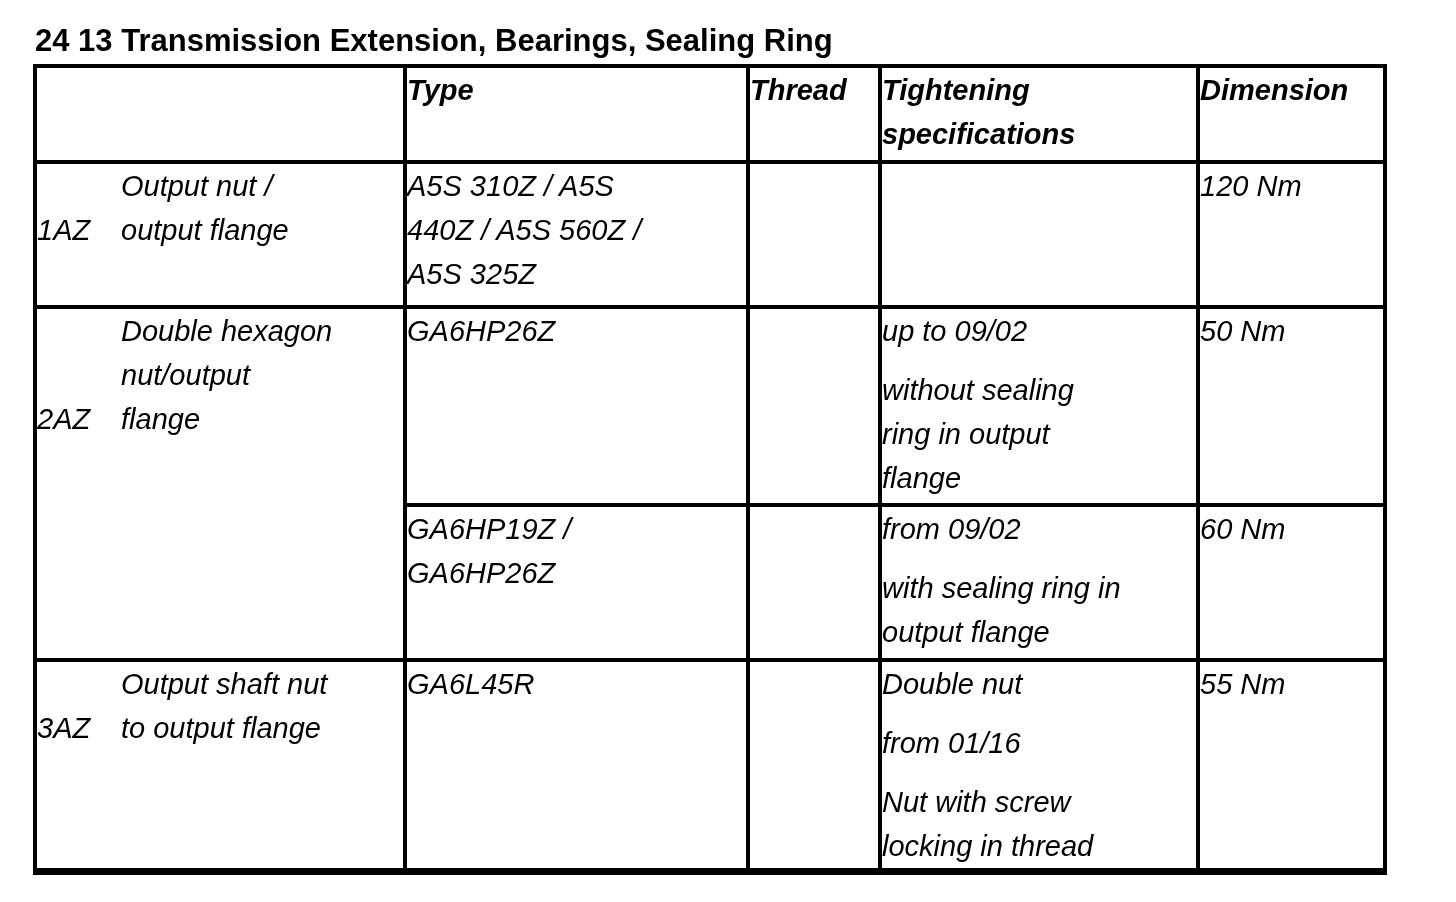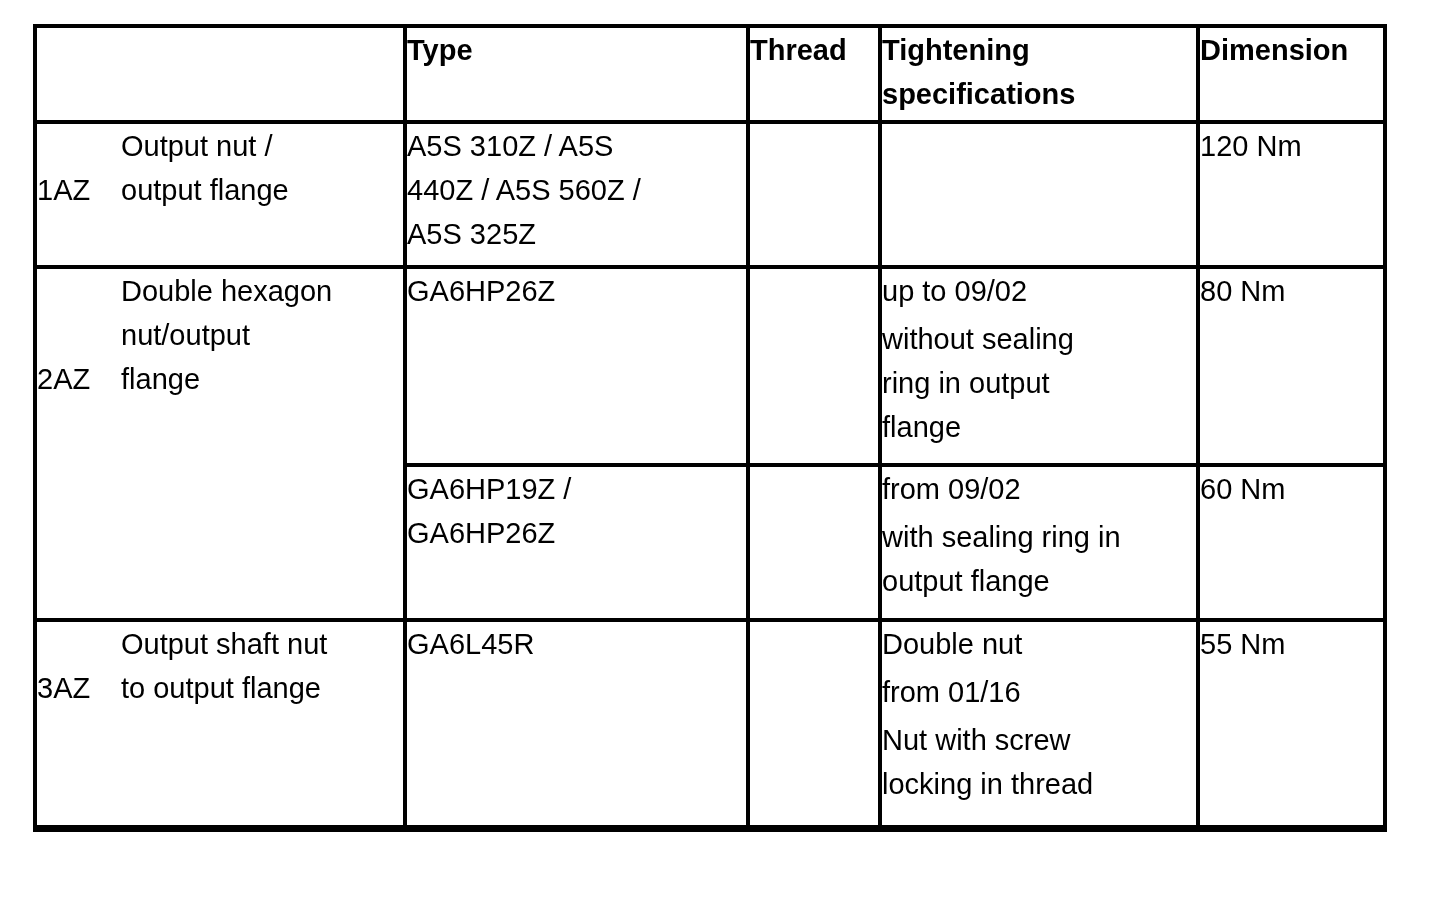--- a/index.html
+++ b/index.html
@@ -22,20 +22,21 @@
     font-weight: bold;
     line-height: 34px;
     white-space: nowrap;
   }
   table.spec-table {
     border-collapse: collapse;
     table-layout: fixed;
     width: 1350px;
     border: 4px solid #000000;
     border-bottom-width: 7px;
+    font-style: italic;
   }
   table.spec-table th,
   table.spec-table td {
     border: 4px solid #000000;
     vertical-align: top;
     font-size: 29px;
     line-height: 44px;
     padding: 0;
     overflow: hidden;
   }
@@ -51,28 +52,29 @@
   tr.row-2b      { height: 155px; }
   tr.row-3       { height: 208px; }
   td.col-item       { padding: 8px 4px 0 6px; }
   td.col-type       { padding: 8px 4px 0 4px; }
   td.col-thread     { padding: 8px 2px 0 4px; }
   td.col-tightening { padding: 8px 4px 0 22px; }
   td.col-dimension  { padding: 8px 4px 0 5px; }
   .item-wrap { display: flex; align-items: flex-end; }
   .row-label { width: 84px; flex: 0 0 84px; }
   .item-desc { flex: 1 1 auto; }
-  .para + .para { margin-top: 4px; }
+  .para + .para { margin-top: 15px; }
   .line { white-space: nowrap; }
 </style>
 </head>
 <body>
 
 <div class="page">
 
+  <h1 class="doc-title">24 13 Transmission Extension, Bearings, Sealing Ring</h1>
 
   <table class="spec-table">
     <colgroup>
       <col style="width:370px">
       <col style="width:343px">
       <col style="width:132px">
       <col style="width:318px">
       <col style="width:187px">
     </colgroup>
 
@@ -131,21 +133,21 @@
       <td class="col-tightening">
             <div class="para">
               <div class="line">up to 09/02</div>
             </div>
             <div class="para">
               <div class="line">without sealing</div>
               <div class="line">ring in output</div>
               <div class="line">flange</div>
             </div>
           </td>
-      <td class="col-dimension">80 Nm</td>
+      <td class="col-dimension">50 Nm</td>
     </tr>
 
     <tr class="row-2b">
       <td class="col-type">
             <div class="para">
               <div class="line">GA6HP19Z /</div>
               <div class="line">GA6HP26Z</div>
             </div>
           </td>
       <td class="col-thread"></td>

